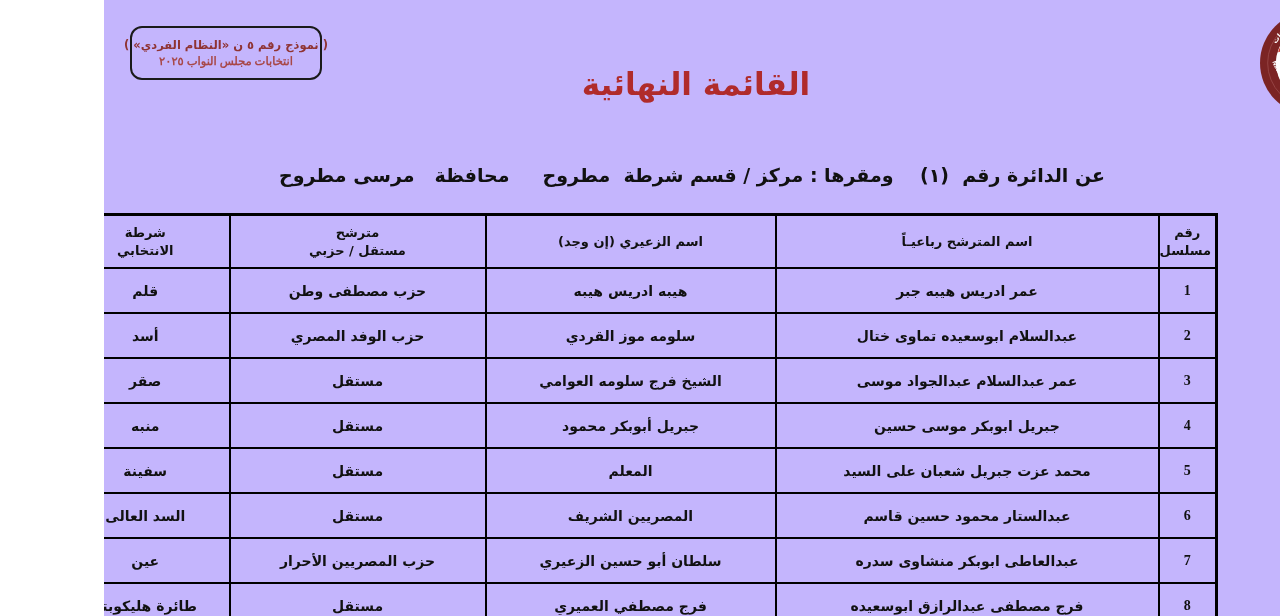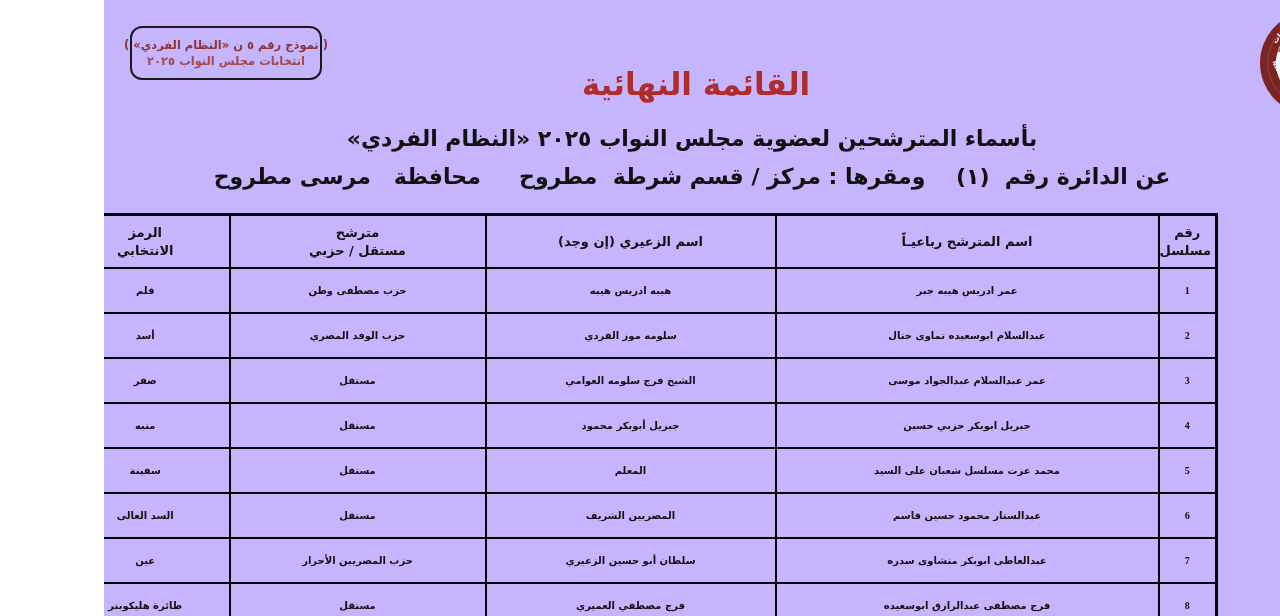--- a/index.html
+++ b/index.html
@@ -7,51 +7,51 @@
   .page{position:relative;width:1176px;height:616px;background:#c4b5fd;overflow:hidden;direction:rtl;}
 
   
   .form-box{
     position:absolute;left:26px;top:26px;width:192px;height:54px;
     border:2px solid #1a1a1a;border-radius:12px;
     display:flex;flex-direction:column;align-items:center;justify-content:center;
     gap:2px;box-sizing:border-box;
   }
   .form-box .l1{color:#8f3333;font-size:11.5px;font-weight:bold;white-space:nowrap;}
-  .form-box .l2{color:#a84848;font-size:11.5px;font-weight:bold;white-space:nowrap;}
+  .form-box .l2{color:#a84848;font-size:11.5px;font-weight:bold;white-space:nowrap;font-family:Liberation Serif, serif;}
 
   
   .logo-wrap{position:absolute;left:1155px;top:10px;width:106px;height:106px;}
 
   
   .main-title{
     position:absolute;top:66px;left:4px;width:100%;text-align:center;
     color:#b02b2b;font-size:31px;font-weight:bold;letter-spacing:1px;
   }
   .subtitle{
     position:absolute;top:126px;left:0;width:100%;text-align:center;
     color:#111;font-size:22px;font-weight:bold;
   }
   .district-line{
     position:absolute;top:164px;left:0;width:100%;text-align:center;
-    color:#111;font-size:22px;font-weight:bold;white-space:pre-wrap;
+    color:#111;font-size:19px;font-weight:bold;white-space:pre-wrap;
   }
 
   
   table.list{
     position:absolute;top:213px;right:62px;width:1156px;
     border-collapse:collapse;table-layout:fixed;
     border:3px solid #000;
   }
   table.list td,table.list th{
     border:2px solid #000;text-align:center;vertical-align:middle;
     font-weight:bold;color:#111;padding:2px 4px;overflow:hidden;
   }
   table.list th{height:47px;font-size:13px;line-height:1.35;}
-  table.list td{height:39px;font-size:10px;}
+  table.list td{height:39px;font-size:14px;}
   td.serial{font-family:"Liberation Serif","DejaVu Serif",serif;font-size:16px;}
 </style>
 </head>
 <body>
 
 <div class="page">
 
   <div class="form-box">
     <div class="l1">( نموذج رقم ٥ ن «النظام الفردي» )</div>
     <div class="l2">انتخابات مجلس النواب ٢٠٢٥</div>
@@ -87,21 +87,20 @@
       <text font-size="7" font-weight="bold" fill="#ffffff" text-anchor="middle" font-family="'DejaVu Sans',sans-serif">
         <textPath href="#topArc" startOffset="50%">الهيئة الوطنية للانتخابات</textPath>
       </text>
       <text font-size="5.2" font-weight="bold" fill="#ffffff" text-anchor="middle" font-family="'DejaVu Sans',sans-serif">
         <textPath href="#botArc" startOffset="50%">National Election Authority - Egypt</textPath>
       </text>
     </svg>
   </div>
 
   <div class="main-title">القائمة النهائية</div>
-  <div class="subtitle">بأسماء المترشحين لعضوية مجلس النواب ٢٠٢٥ «النظام الفردي»</div>
   <div class="district-line">عن الدائرة رقم  (١)    ومقرها : مركز / قسم شرطة  مطروح     محافظة   مرسى مطروح</div>
 
   <table class="list">
     <colgroup>
       <col style="width:58px">
         <col style="width:383px">
         <col style="width:290px">
         <col style="width:256px">
         <col style="width:169px">
     </colgroup>
@@ -111,21 +110,21 @@
           <div>رقم</div>
           <div>مسلسل</div>
         </th>
         <th>اسم المترشح رباعيـاً</th>
         <th>اسم الزعيري (إن وجد)</th>
         <th>
           <div>مترشح</div>
           <div>مستقل / حزبي</div>
         </th>
         <th>
-          <div>الرمز</div>
+          <div>شرطة</div>
           <div>الانتخابي</div>
         </th>
       </tr>
     </thead>
     <tbody>
       <tr>
         <td class="serial">1</td>
         <td>عمر ادريس هيبه جبر</td>
         <td>هيبه ادريس هيبه</td>
         <td>حزب مصطفى وطن</td>
@@ -140,28 +139,28 @@
       </tr>
       <tr>
         <td class="serial">3</td>
         <td>عمر عبدالسلام عبدالجواد موسى</td>
         <td>الشيخ فرج سلومه العوامي</td>
         <td>مستقل</td>
         <td>صقر</td>
       </tr>
       <tr>
         <td class="serial">4</td>
-        <td>جبريل ابوبكر حزبي حسين</td>
+        <td>جبريل ابوبكر موسى حسين</td>
         <td>جبريل أبوبكر محمود</td>
         <td>مستقل</td>
         <td>منبه</td>
       </tr>
       <tr>
         <td class="serial">5</td>
-        <td>محمد عزت مسلسل شعبان على السيد</td>
+        <td>محمد عزت جبريل شعبان على السيد</td>
         <td>المعلم</td>
         <td>مستقل</td>
         <td>سفينة</td>
       </tr>
       <tr>
         <td class="serial">6</td>
         <td>عبدالستار محمود حسين قاسم</td>
         <td>المصريين الشريف</td>
         <td>مستقل</td>
         <td>السد العالى</td>

